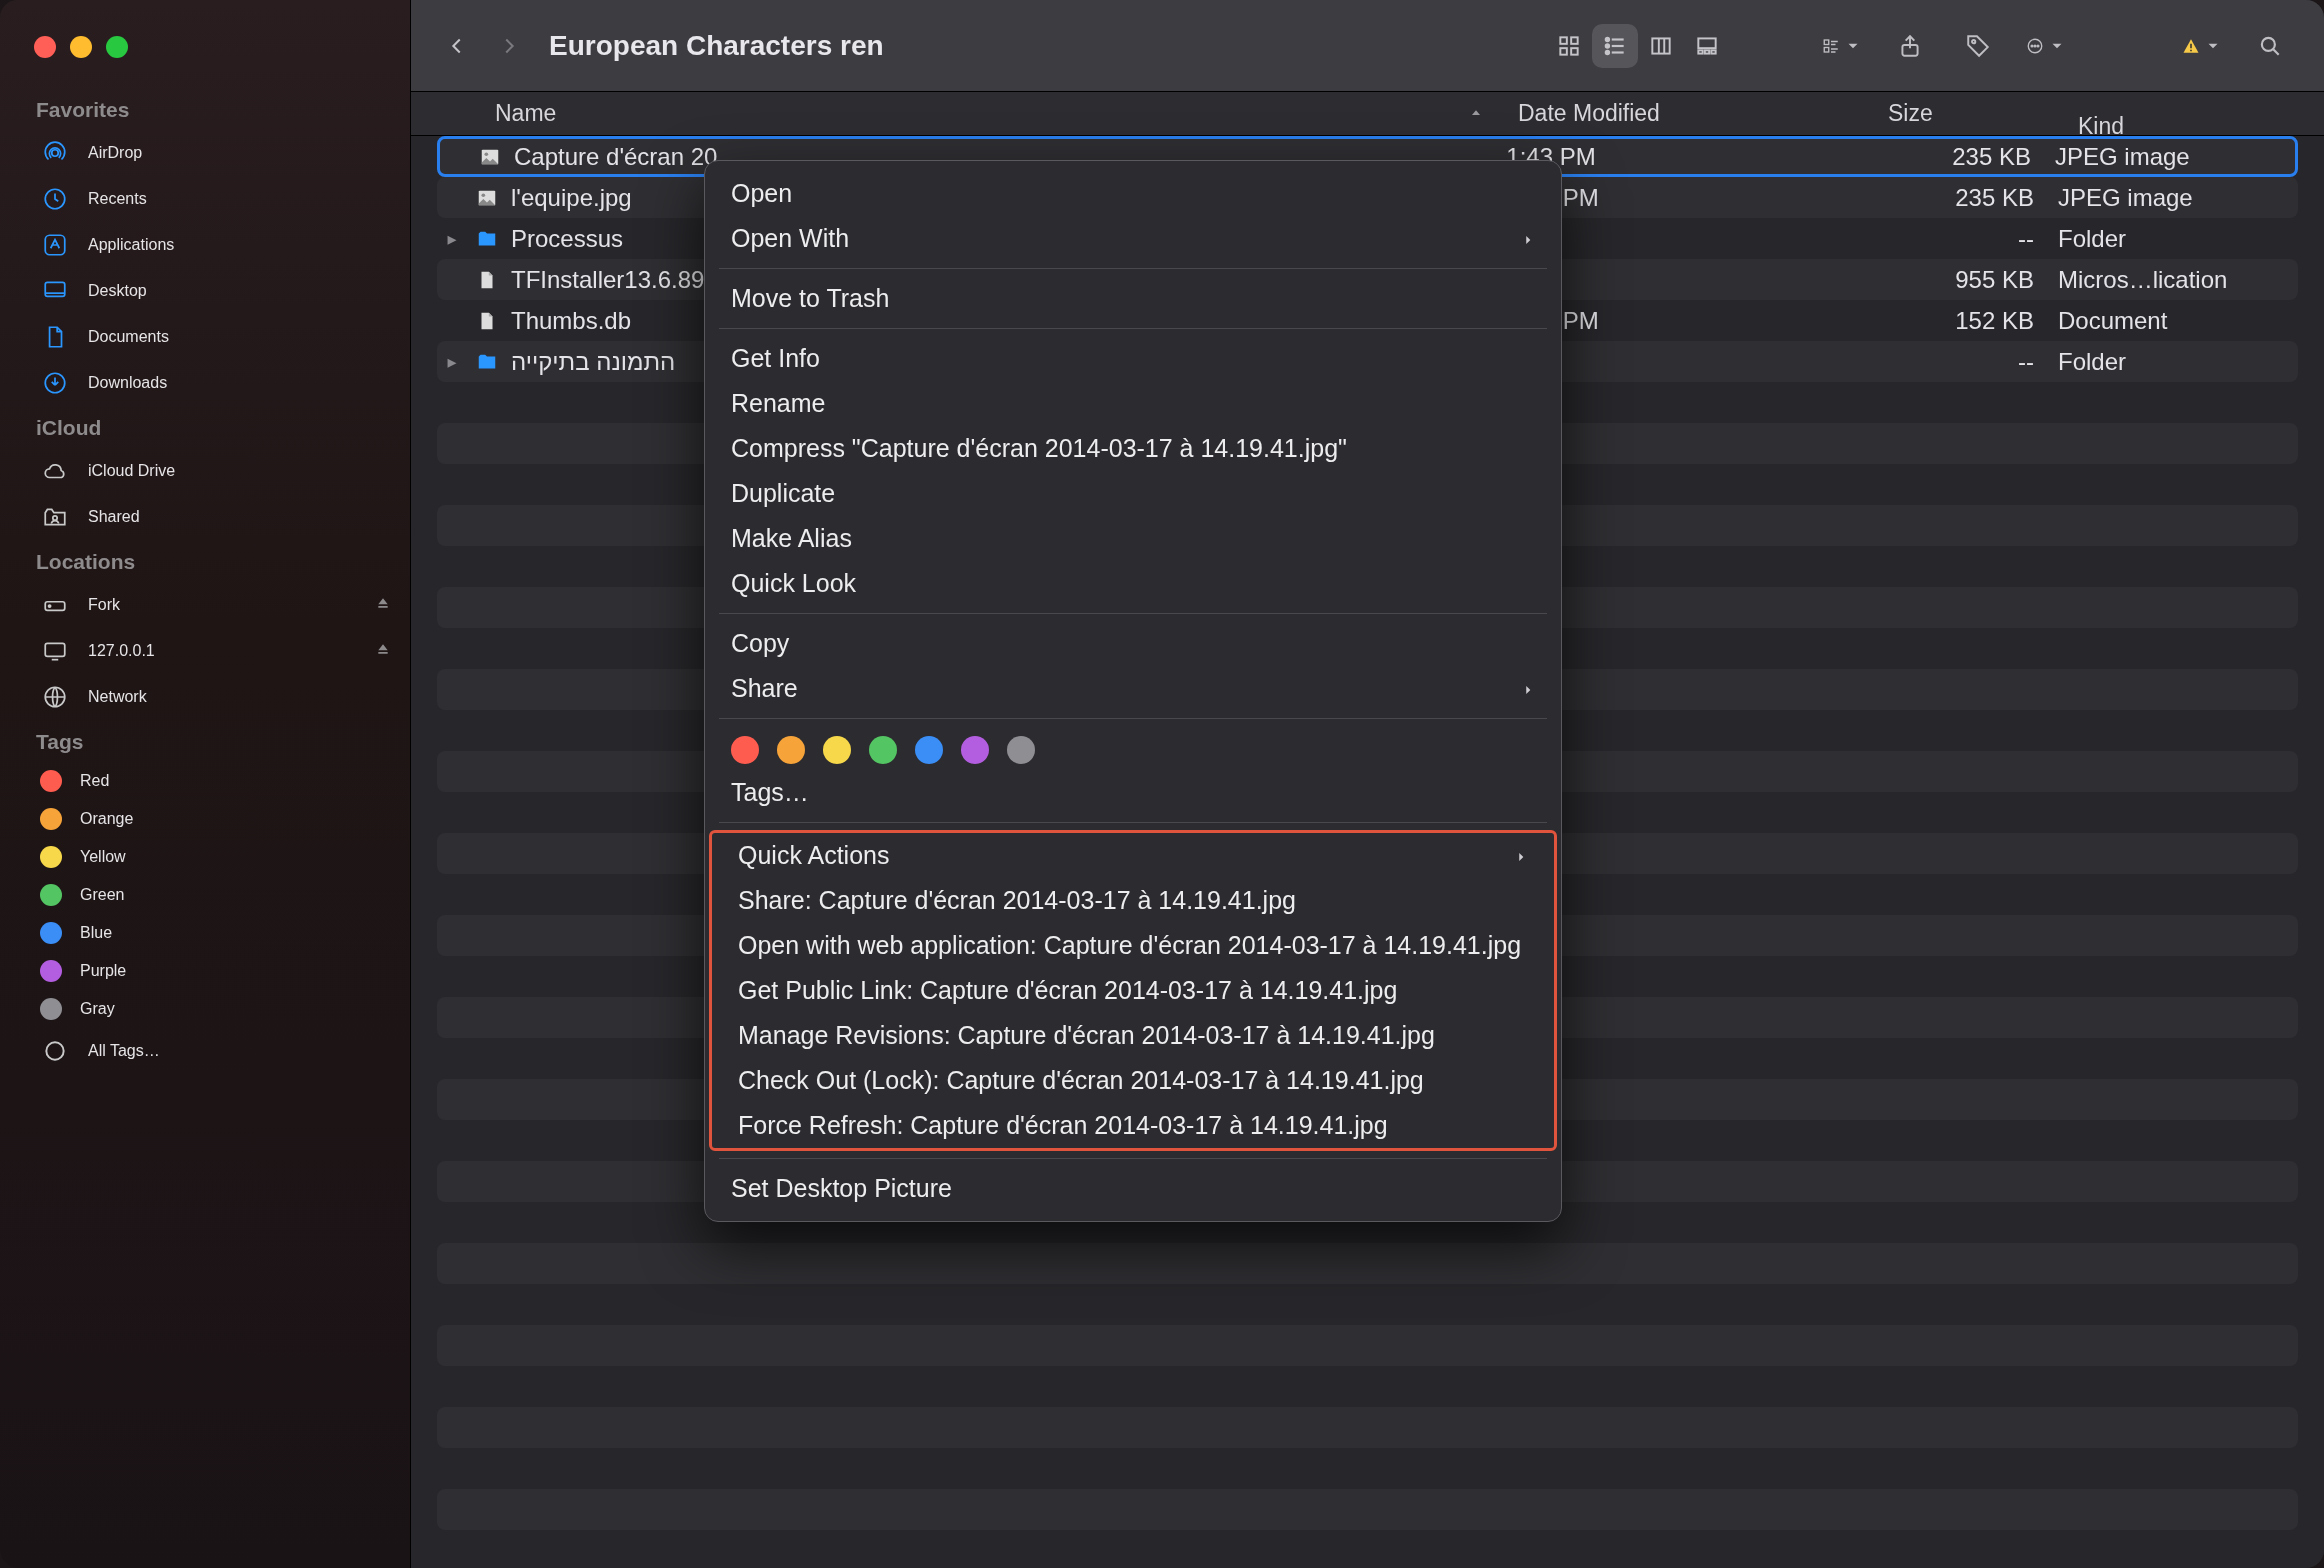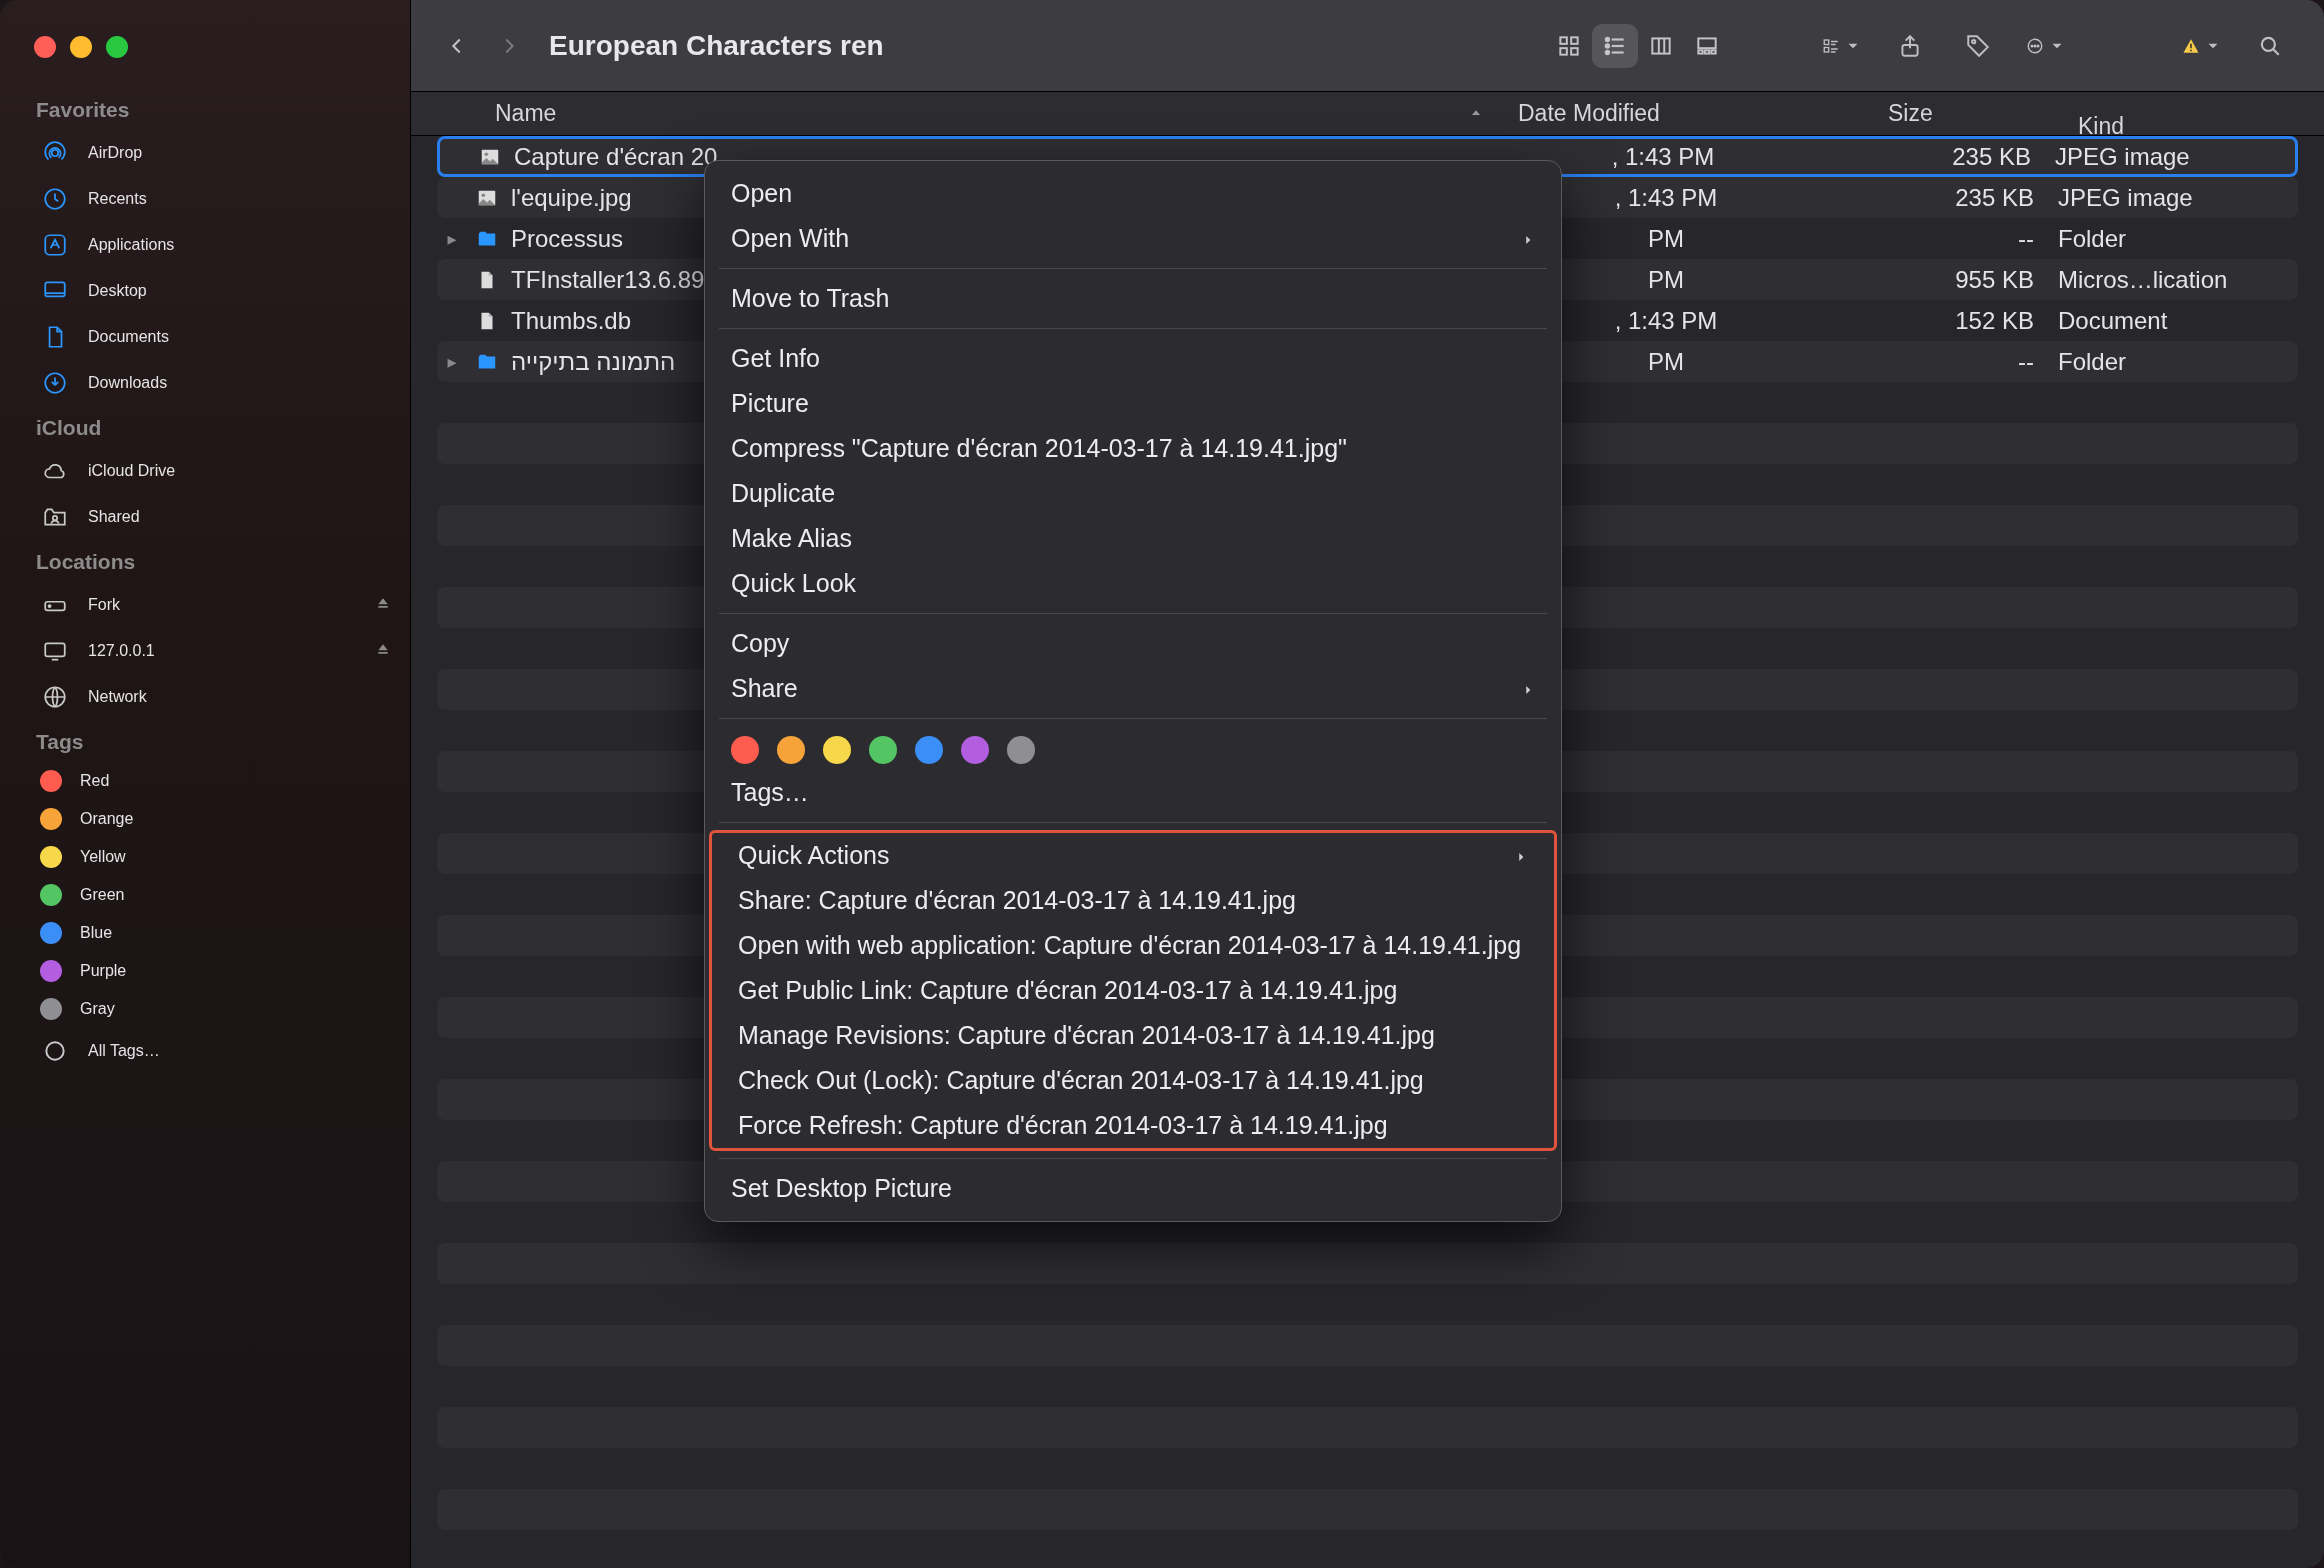--- a/index.html
+++ b/index.html
@@ -93,21 +93,21 @@
 .file-row {
   height:41px; display:flex; align-items:center;
   color:#e4e3e7; font-size:24px; border-radius:8px;
 }
 .file-row:nth-child(even) { background:#2f2e32; }
 .file-row.selected { border:3px solid #2a7fef; border-radius:8px; background:#2f2e32; height:41px; }
 
 .file-disclosure { width:30px; text-align:center; color:#8a898d; font-size:18px;}
 .file-icon { width:28px; height:28px; margin:0 10px 0 6px; display:flex; align-items:center; justify-content:center; }
 .file-name { flex:1; white-space:nowrap; overflow:hidden; text-overflow:ellipsis; }
-.file-date { width:370px; text-align:center; padding-right:30px; }
+.file-date { width:370px; text-align:left; padding-right:30px; }
 .file-size { width:192px; text-align:right; padding-right:24px; }
 .file-kind { width:240px; white-space:nowrap; overflow:hidden; text-overflow:ellipsis; }
 
 .placeholder-row { height:41px; border-radius:8px; }
 .placeholder-row:nth-child(even){ background:#2f2e32; }
 
 
 .context-menu {
   position:absolute; left:704px; top:160px;
   width:858px;
@@ -542,21 +542,21 @@
       </div>
     <div class="menu-divider"></div>
     <div class="menu-item">
         <span>Move to Trash</span>
       </div>
     <div class="menu-divider"></div>
     <div class="menu-item">
         <span>Get Info</span>
       </div>
     <div class="menu-item">
-        <span>Picture</span>
+        <span>Rename</span>
       </div>
     <div class="menu-item">
         <span>Compress "Capture d'écran 2014-03-17 à 14.19.41.jpg"</span>
       </div>
     <div class="menu-item">
         <span>Duplicate</span>
       </div>
     <div class="menu-item">
         <span>Make Alias</span>
       </div>

